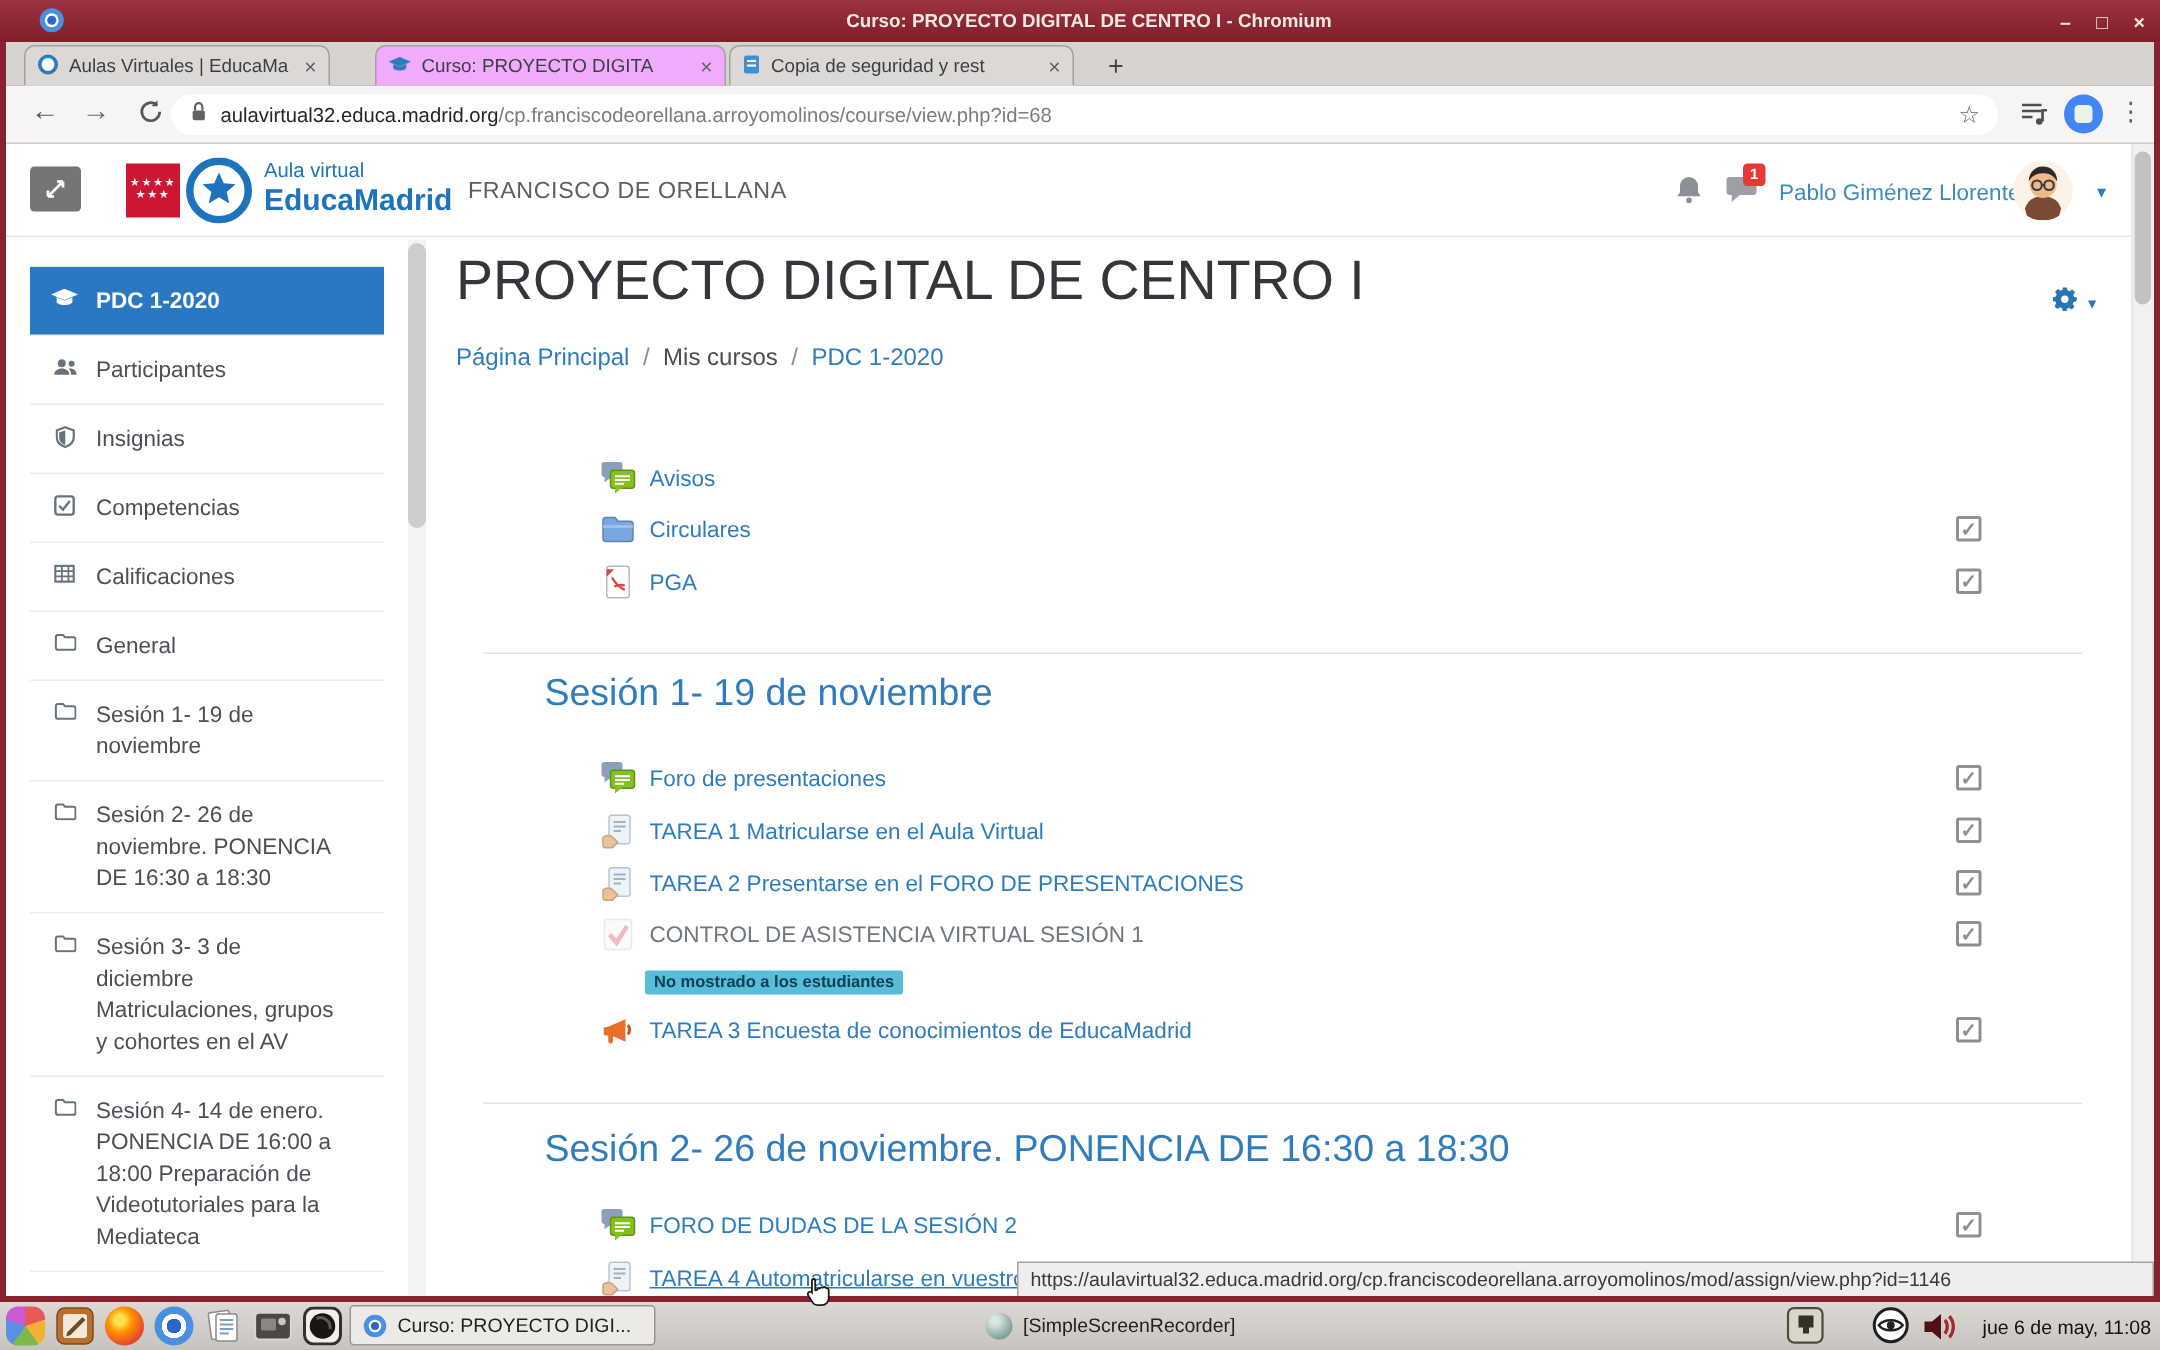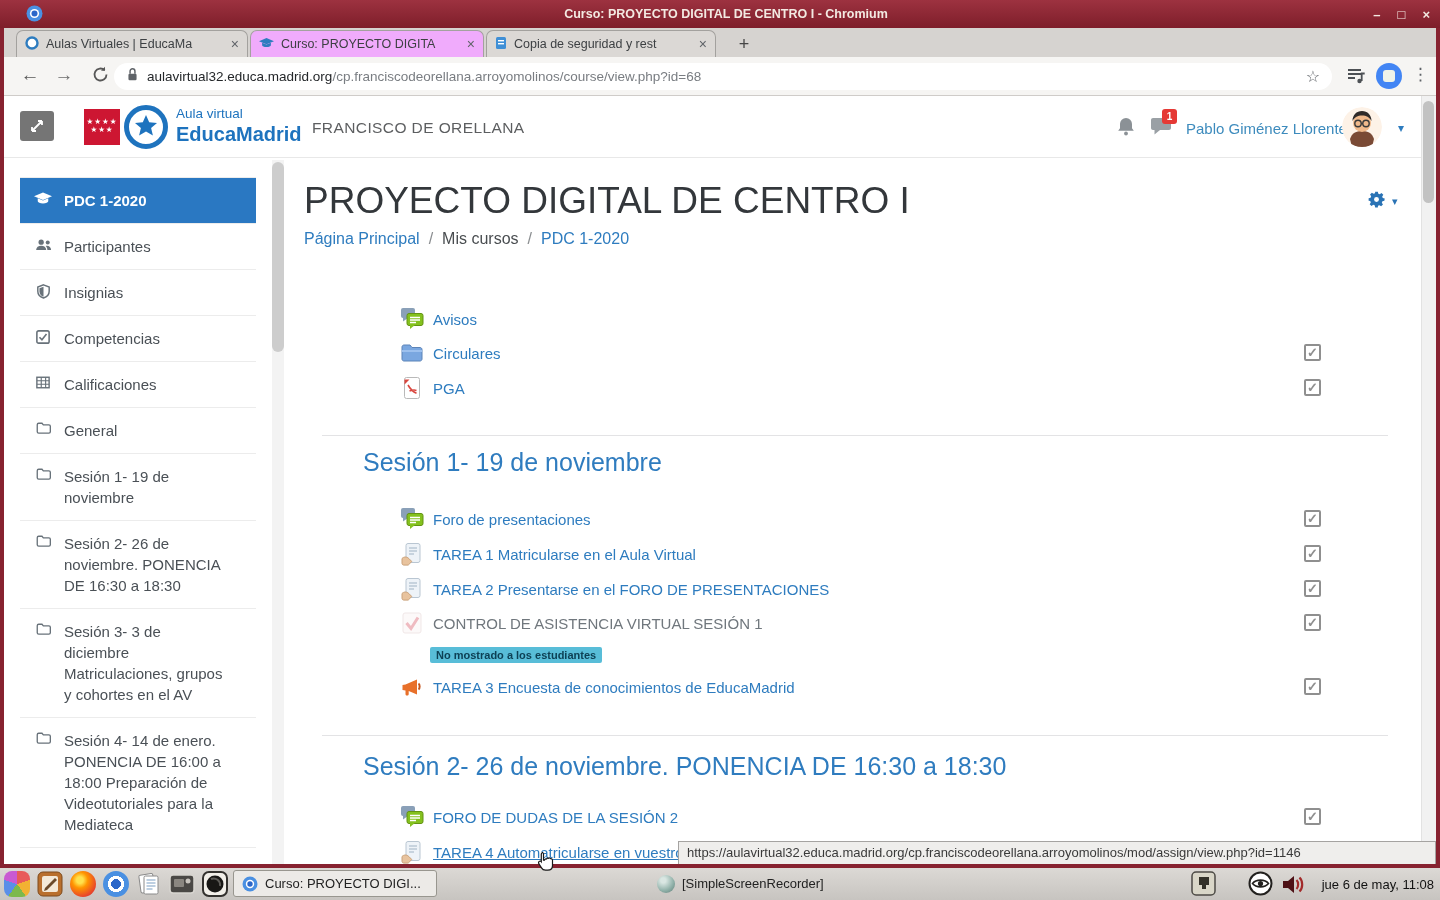--- a/index.html
+++ b/index.html
@@ -76,21 +76,21 @@
   .snav { display:flex; gap:12px; padding:12px 8px 12px 14px; border-bottom:1px solid #ececec;
     font-size:15px; color:#4a5056; line-height:21px; }
   .snav .sico { width:18px; flex:0 0 18px; display:flex; justify-content:center; padding-top:2px; color:#68727a; }
   .snav .slabel { width:162px; }
   .snav.active { background:#2a78c2; color:#fff; font-weight:700; }
   .snav.active .sico { color:#fff; }
   .side-sb { position:absolute; left:268px; top:64px; width:12px; height:704px; background:#f3f3f3; }
   .side-thumb { position:absolute; left:268px; top:66px; width:12px; height:190px; background:#cdcdcd; border-radius:6px; }
 
   
-  .ctitle { position:absolute; left:300px; top:84px; font-size:37px; font-weight:300; color:#33373b; }
+  .ctitle { position:absolute; left:300px; top:70px; font-size:37px; font-weight:300; color:#33373b; }
   .gear-wrap { position:absolute; left:1362px; top:93px; display:flex; align-items:center; gap:5px; color:#2a73b5; }
   .crumbs { position:absolute; left:300px; top:134px; font-size:16px; display:flex; gap:9px; }
   .crumbs .lnk { color:#2e7cbf; } .crumbs .cur { color:#494d50; } .crumbs .sep { color:#8a8d90; }
 
   .divider { position:absolute; left:318px; width:1066px; height:1px; background:#e3e3e5; }
   .sect { position:absolute; left:359px; font-size:25px; color:#2f7cbf; font-weight:400; }
   .row { position:absolute; left:396px; height:24px; display:flex; align-items:center; }
   .row .micon { width:24px; height:24px; flex:0 0 24px; }
   .row .rlink { margin-left:9px; font-size:15px; color:#2e7cbf; white-space:nowrap; }
   .row.dim .rlink { color:#70777d; }
@@ -143,21 +143,21 @@
     </span>
     <span class="tb-title">Curso: PROYECTO DIGITAL DE CENTRO I - Chromium</span>
     <span class="winbtns">
       <span>–</span>
       <span>□</span>
       <span>×</span>
     </span>
   </div>
 
   <div class="tabstrip">
-    <div class="tab" style="left:12px;width:232px">
+    <div class="tab" style="left:12px;width:204px">
       <span><svg width="14" height="14">
             <circle cx="7" cy="7" r="5.5" fill="#fff" stroke="#2e7cbf" stroke-width="2.4"></circle>
           </svg></span>
       <span class="tlabel">Aulas Virtuales | EducaMa</span>
       <span class="tclose">×</span>
     </div>
     <div class="tab active" style="left:246px;width:234px">
       <span><svg width="15" height="12" viewBox="0 0 24 16">
             <path d="M12 0L24 5 12 10 0 5z" fill="#2e7cbf"></path>
             <path d="M5 7.5v4c0 1.6 3.1 3 7 3s7-1.4 7-3v-4l-7 3z" fill="#2e7cbf"></path>

